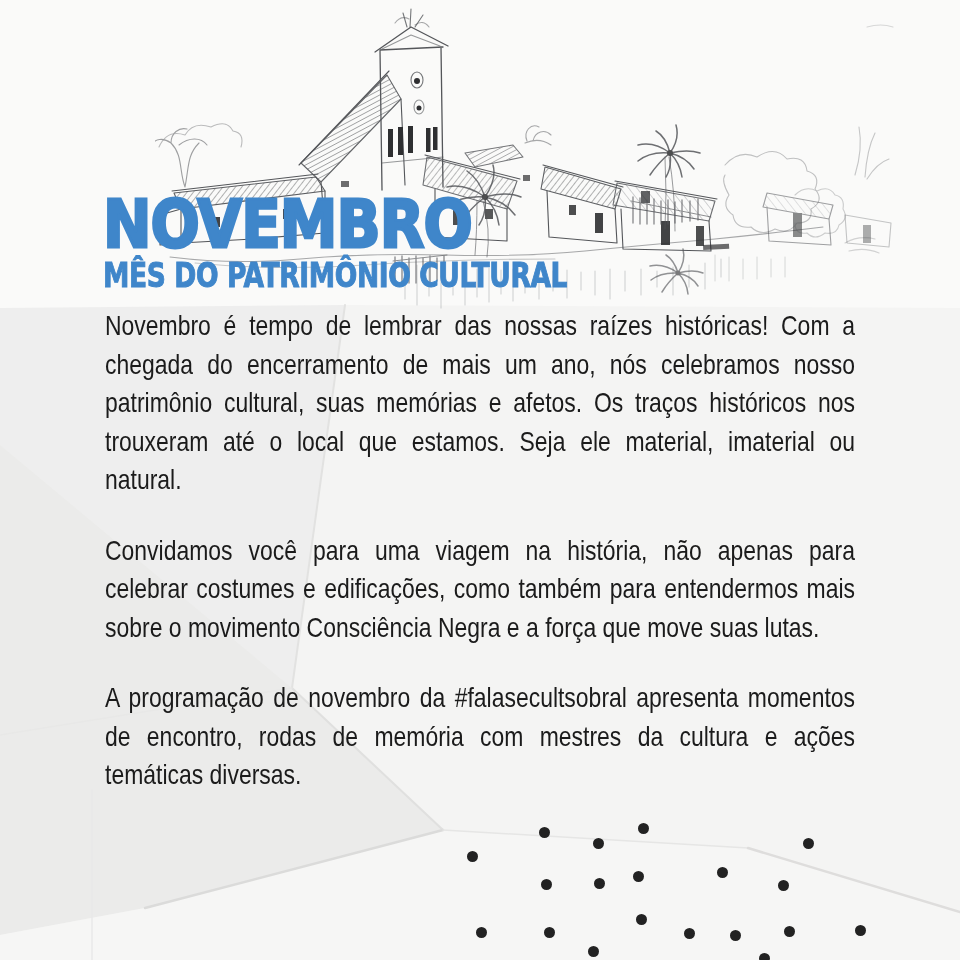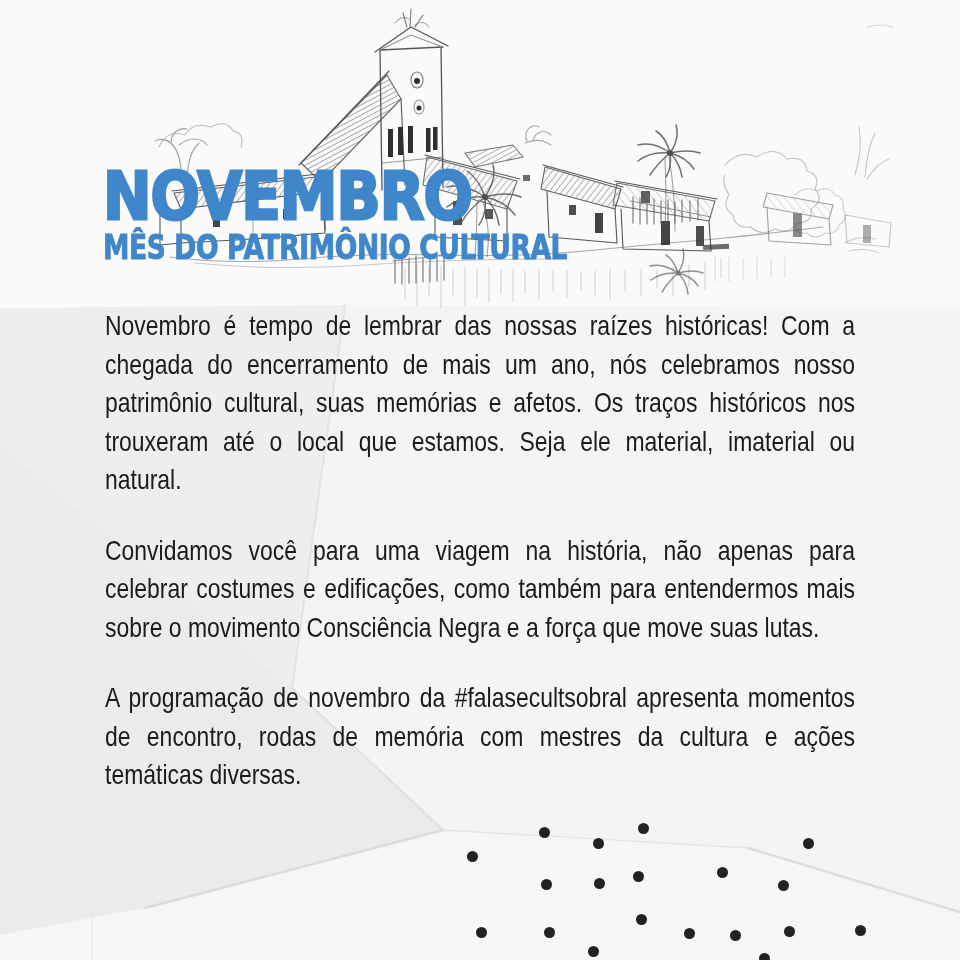--- a/index.html
+++ b/index.html
@@ -9,21 +9,21 @@
     --bg:#F0F0EF;
     --dot:#222222;
   }
   .poster{
     position:relative;width:960px;height:960px;overflow:hidden;
     background:var(--bg);
     font-family:"Liberation Sans",sans-serif;
   }
   svg.bg{position:absolute;left:0;top:0;z-index:0;}
   svg.sketch{position:absolute;left:155px;top:5px;width:750px;height:305px;z-index:1;}
-  .title-block{position:absolute;left:103px;top:160px;z-index:3;}
+  .title-block{position:absolute;left:103px;top:188px;z-index:3;}
   .title-block h1{
     margin:0;
     font-family:"DejaVu Sans",sans-serif;
     font-weight:bold;
     font-size:58px;line-height:1.17;
     letter-spacing:-1px;
     color:var(--blue);
     -webkit-text-stroke:2.5px var(--blue);
     transform:scaleY(1.12);transform-origin:left top;
     white-space:nowrap;

